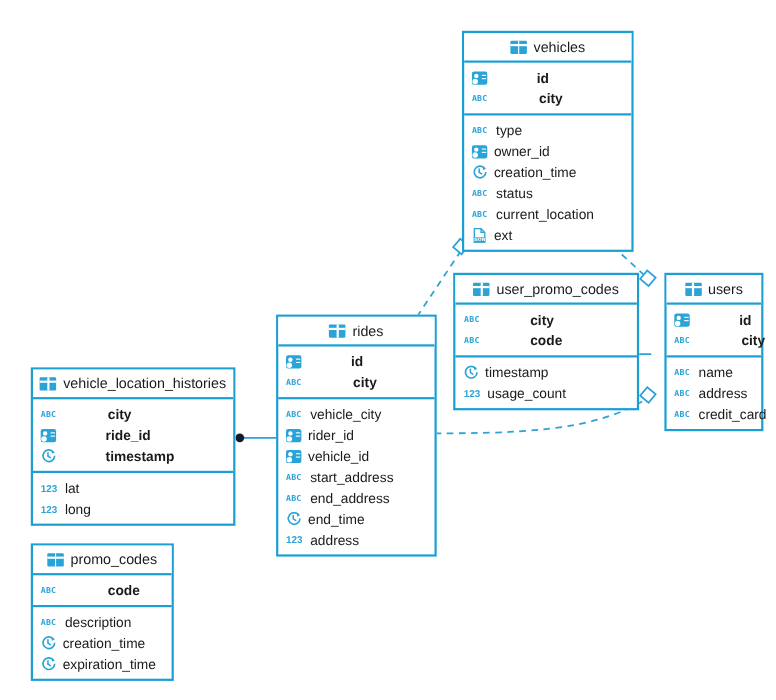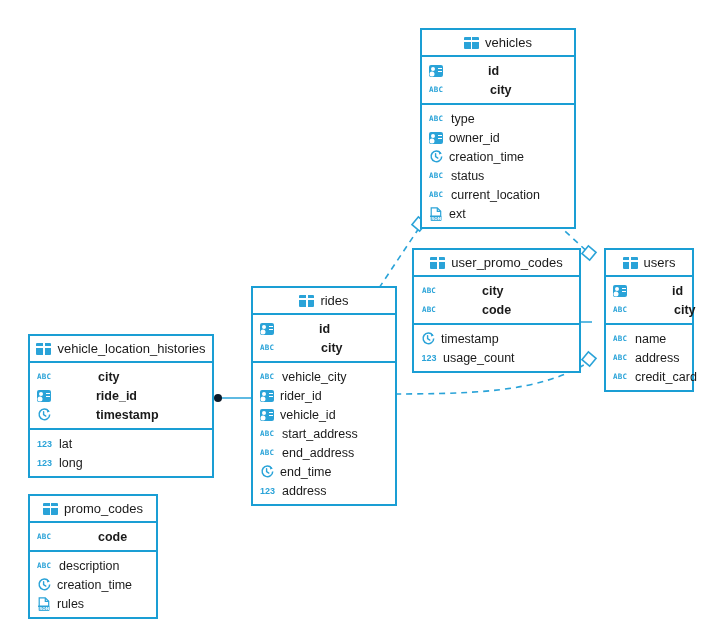--- a/index.html
+++ b/index.html
@@ -431,25 +431,24 @@
           <span class="icn icn-clock">
             <svg width="14" height="14" viewBox="0 0 14 14">
               <path d="M11.6 3.1a5.3 5.3 0 1 0 1.1 3.3" fill="none" stroke="#2aa3d8" stroke-width="1.5"></path>
               <path d="M9.9 1.2 12.9 3.4 10.2 4.6z" fill="#2aa3d8"></path>
               <path d="M6.6 3.6v3.1l2.2 1.4" fill="none" stroke="#2aa3d8" stroke-width="1.4" stroke-linecap="round"></path>
             </svg>
           </span>
           <span class="col-name">creation_time</span>
         </div>
         <div class="col-row">
-          <span class="icn icn-json">
-            <svg width="14" height="14" viewBox="0 0 14 14">
-              <path d="M2.2 0.9h6.1l3.4 3.4v8.8H2.2z" fill="#ffffff" stroke="#2aa3d8" stroke-width="1.2"></path>
-              <path d="M8.3 0.9v3.4h3.4" fill="none" stroke="#2aa3d8" stroke-width="1.2"></path>
-              <rect x="1" y="8.6" width="11.3" height="4.8" rx="0.6" fill="#2aa3d8"></rect>
-              <text x="6.6" y="12.5" font-family="DejaVu Sans, sans-serif" font-size="4.1" font-weight="bold" fill="#ffffff" text-anchor="middle">JSON</text>
-            </svg>
-          </span>
-          <span class="col-name">rules</span>
+          <span class="icn icn-clock">
+            <svg width="14" height="14" viewBox="0 0 14 14">
+              <path d="M11.6 3.1a5.3 5.3 0 1 0 1.1 3.3" fill="none" stroke="#2aa3d8" stroke-width="1.5"></path>
+              <path d="M9.9 1.2 12.9 3.4 10.2 4.6z" fill="#2aa3d8"></path>
+              <path d="M6.6 3.6v3.1l2.2 1.4" fill="none" stroke="#2aa3d8" stroke-width="1.4" stroke-linecap="round"></path>
+            </svg>
+          </span>
+          <span class="col-name">expiration_time</span>
         </div>
       </div>
     </div>
   </div>
 
 </body></html>

